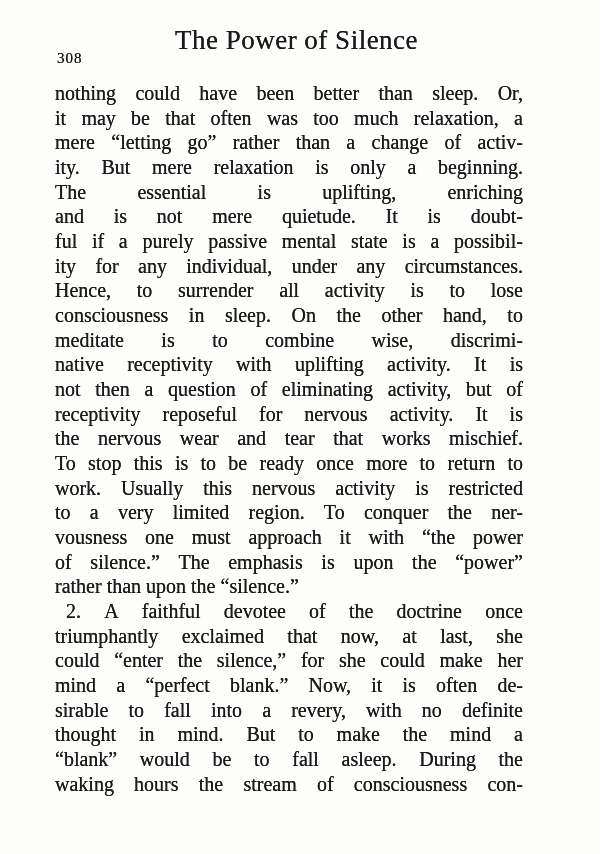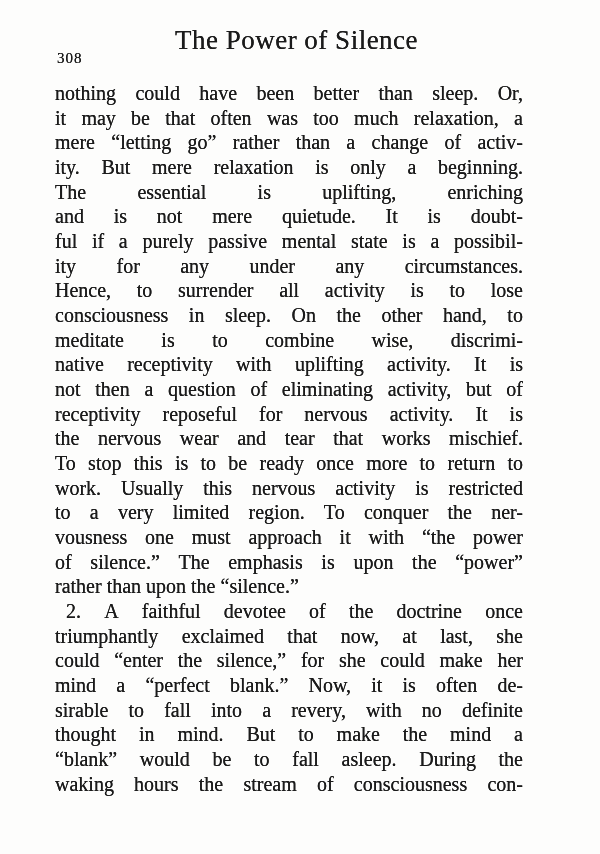--- a/index.html
+++ b/index.html
@@ -141,20 +141,21 @@
         <span>mental</span>
         <span>state</span>
         <span>is</span>
         <span>a</span>
         <span>possibil-</span>
       </div>
       <div class="line justify">
         <span>ity</span>
         <span>for</span>
         <span>any</span>
+        <span>individual,</span>
         <span>under</span>
         <span>any</span>
         <span>circumstances.</span>
       </div>
       <div class="line justify">
         <span>Hence,</span>
         <span>to</span>
         <span>surrender</span>
         <span>all</span>
         <span>activity</span>

